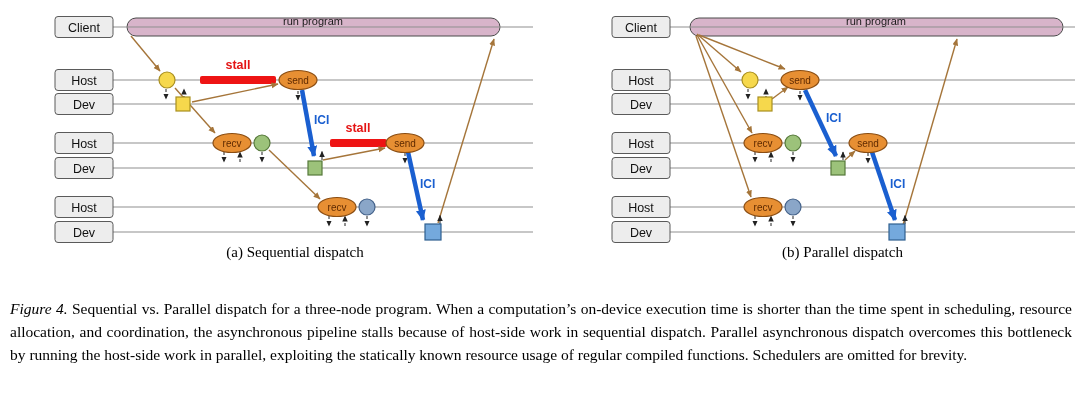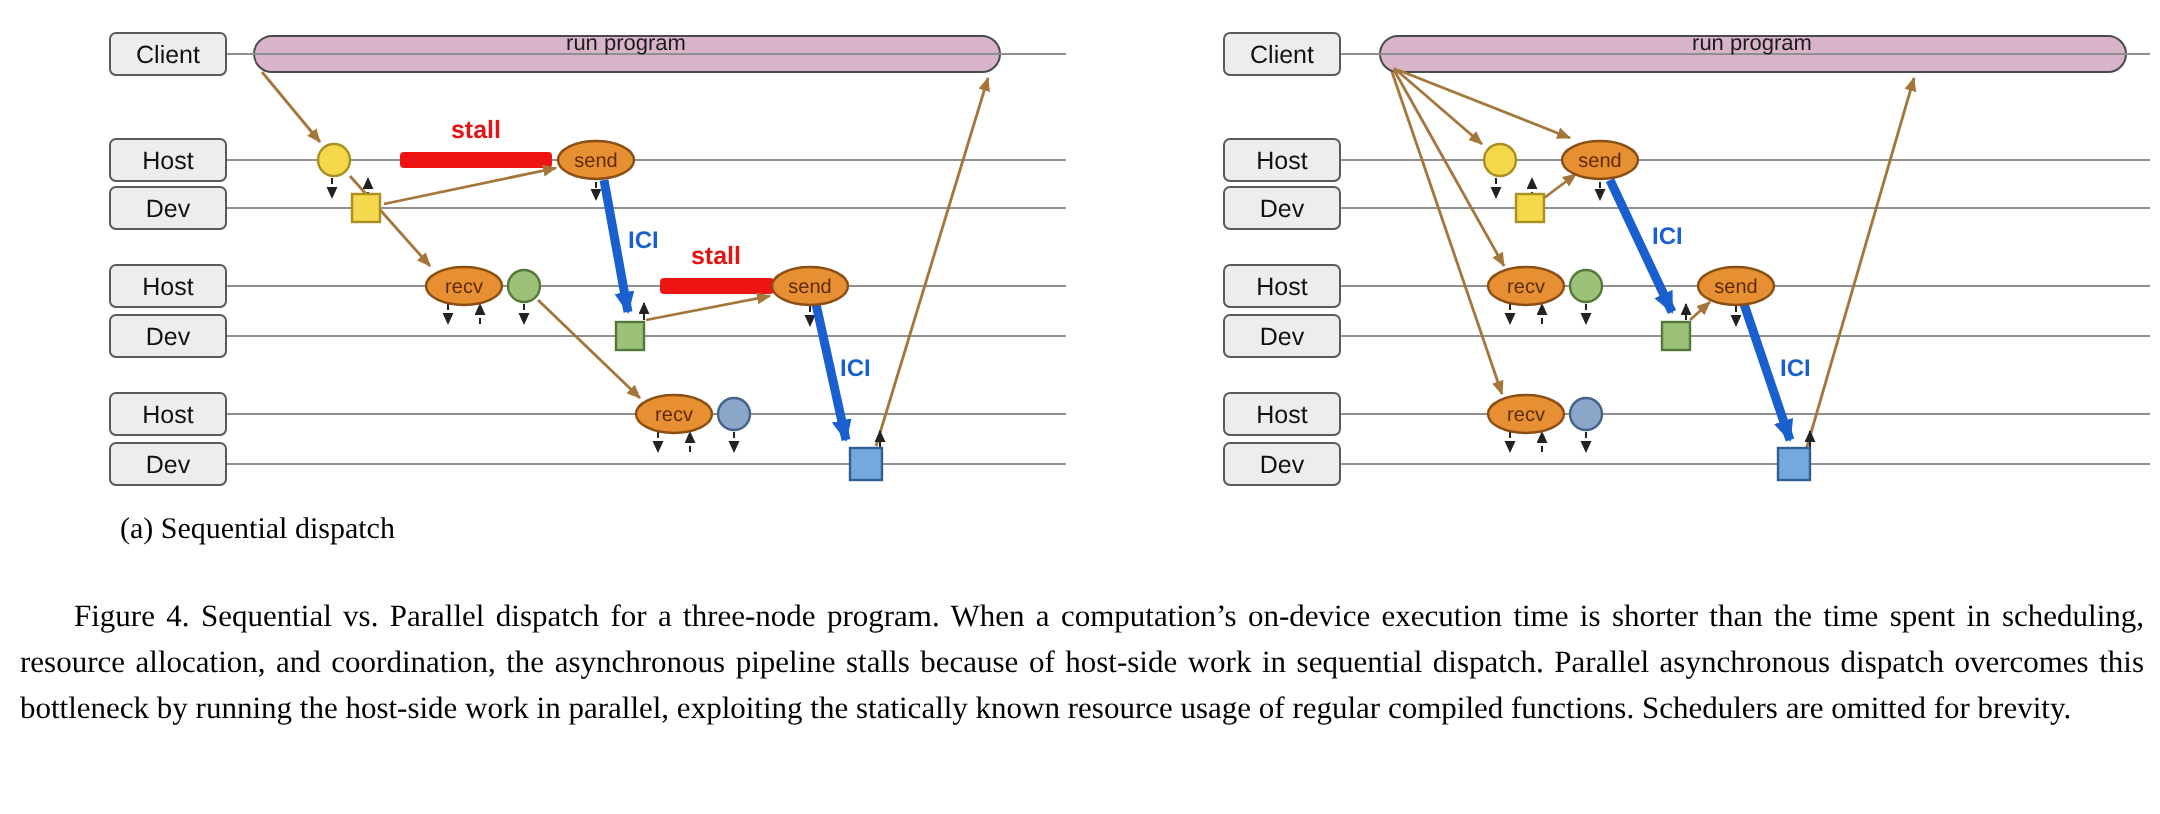--- a/index.html
+++ b/index.html
@@ -20,25 +20,25 @@
   .node-bluec{fill:#8aa6c8;stroke:#44628a;stroke-width:1.2;}
   .node-blues{fill:#74a9dd;stroke:#2f6090;stroke-width:1.2;}
   .stall-bar{fill:#ee1414;stroke:none;}
   .stall-label{font:600 12.5px "Liberation Sans",sans-serif;fill:#e41414;text-anchor:middle;}
   .ici-arrow{stroke:#1a5fd0;stroke-width:4.5;fill:none;}
   .ici-label{font:700 12px "Liberation Sans",sans-serif;fill:#1a5fd0;}
   .disp-arrow{stroke:#a5753a;stroke-width:1.4;fill:none;}
   .sync-arrow{stroke:#222;stroke-width:1;fill:none;stroke-dasharray:3,2.5;}
 
   
-  .pcap{position:absolute;top:257px;text-align:left;
+  .pcap{position:absolute;top:244px;text-align:center;
         font:15px "Liberation Serif",serif;color:#000;}
   .figcaption{position:absolute;left:10px;top:298px;width:1062px;margin:0;
         font:15.5px "Liberation Serif",serif;line-height:1.48;color:#000;text-align:justify;}
-  .figtag{margin-left:27px;}
+  .figtag{font-style:italic;}
   .it{}
 </style>
 </head>
 <body>
 
 <div class="page">
 
   <svg width="1080" height="252" viewBox="0 0 1080 252">
     <defs>
       <marker id="ab" markerWidth="9" markerHeight="8" refX="6.5" refY="3" orient="auto" markerUnits="userSpaceOnUse">
@@ -195,16 +195,17 @@
       <rect class="lane-box" x="612" y="157.5" width="58" height="21" rx="3"></rect>
       <text class="lane-label" x="641" y="172.5">Dev</text>
       <rect class="lane-box" x="612" y="196.5" width="58" height="21" rx="3"></rect>
       <text class="lane-label" x="641" y="211.5">Host</text>
       <rect class="lane-box" x="612" y="221.5" width="58" height="21" rx="3"></rect>
       <text class="lane-label" x="641" y="236.5">Dev</text>
     </g>
   </svg>
 
   <div class="pcap" style="left:60px;width:470px">(a) Sequential dispatch</div>
+  <div class="pcap" style="left:610px;width:465px">(b) Parallel dispatch</div>
 
   <p class="figcaption"><span class="figtag">Figure 4.</span><span> Sequential vs. Parallel dispatch for a three-node program. When a computation’s on-device execution time is </span><span class="it">shorter</span><span> than the time spent in scheduling, resource allocation, and coordination, the asynchronous pipeline stalls because of host-side work in sequential dispatch. Parallel asynchronous dispatch overcomes this bottleneck by running the host-side work in parallel, exploiting the statically known resource usage of regular compiled functions. Schedulers are omitted for brevity.</span></p>
 
 </div>
 
 </body></html>

